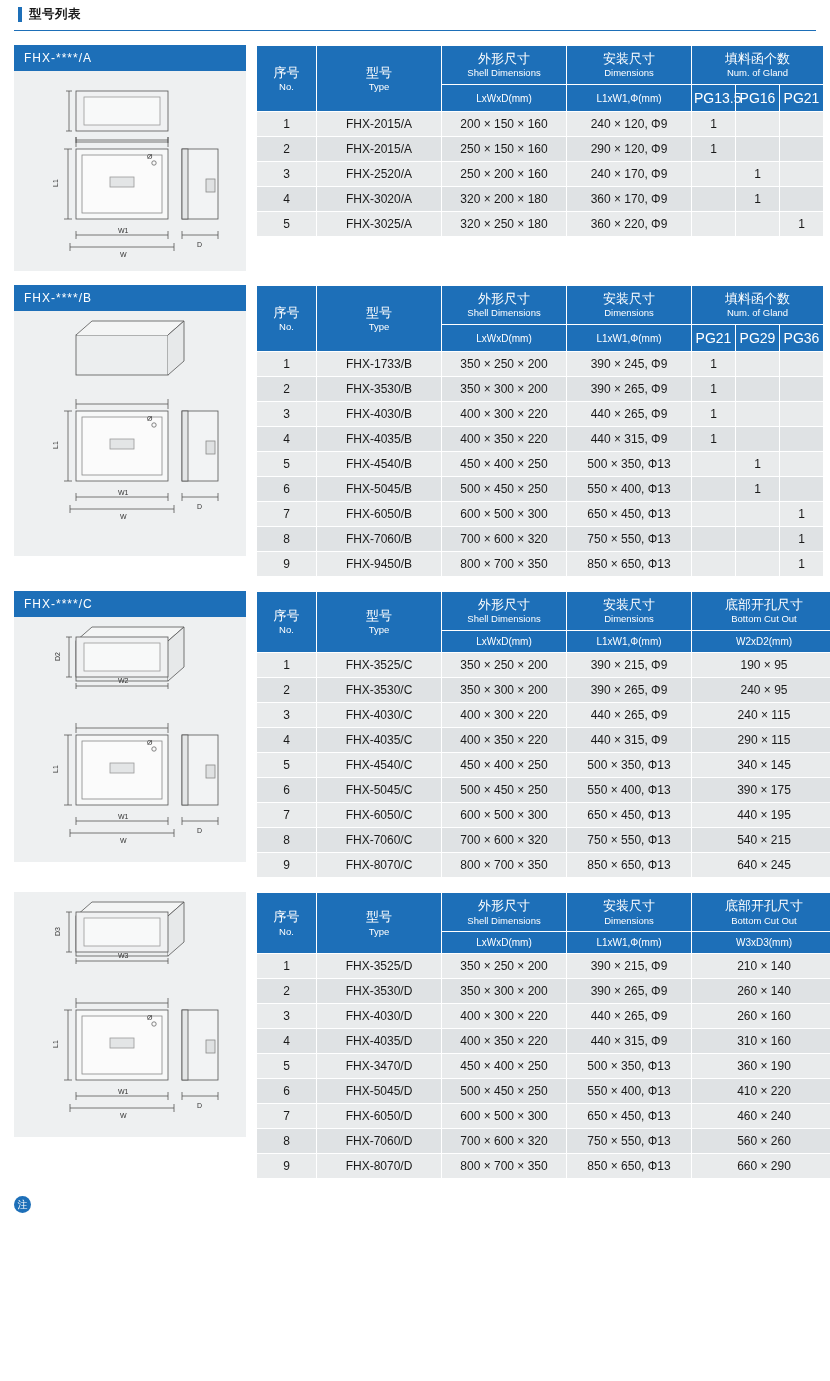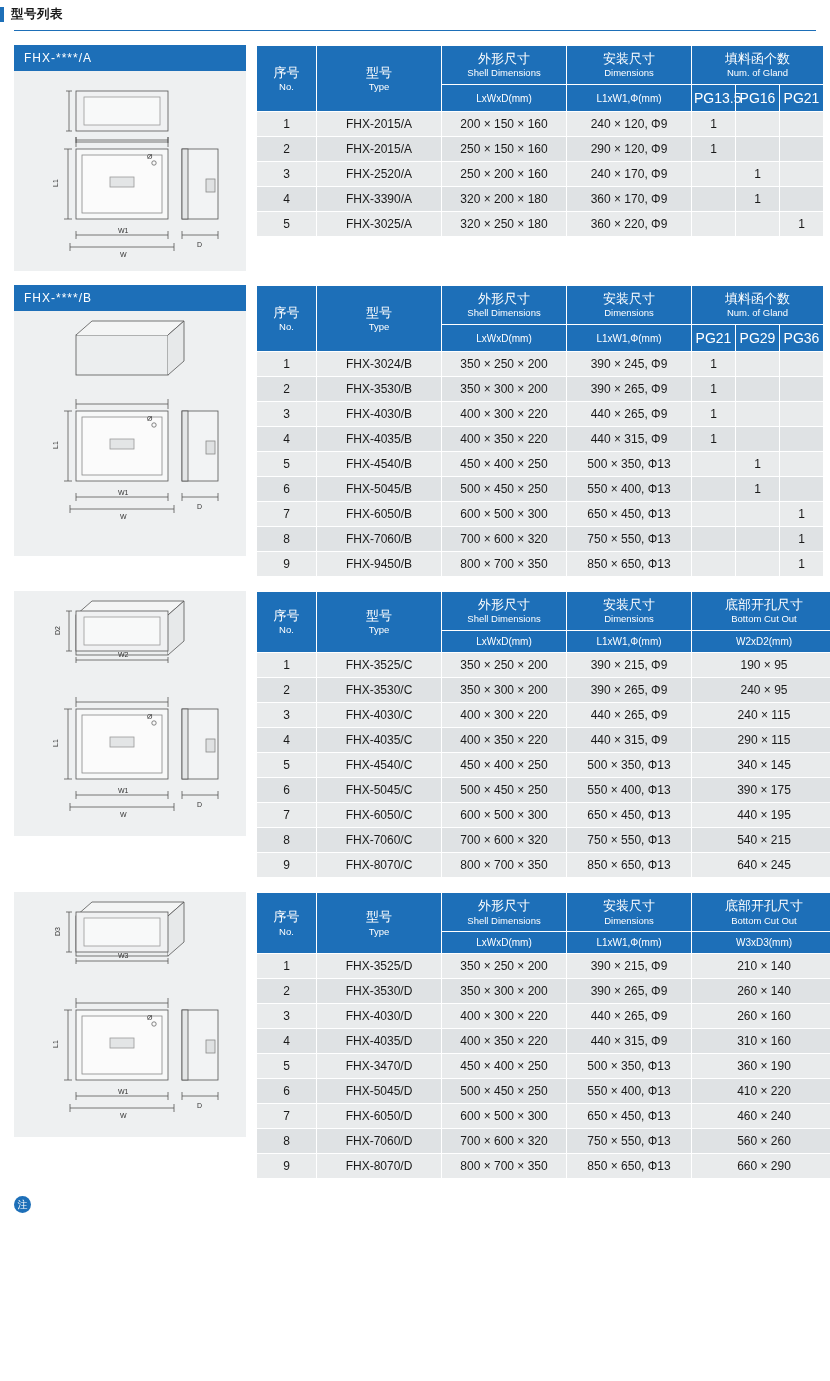--- a/index.html
+++ b/index.html
@@ -13,21 +13,21 @@
     min-height: 1381px;
     position: relative;
     background: #ffffff;
     padding: 0;
   }
 
   
   .page-header {
     display: flex;
     align-items: center;
-    padding: 6px 0 4px 0;
+    padding: 6px 0 4px 18px;
   }
   .page-header .bar {
     width: 4px;
     height: 15px;
     background: #1d6fb8;
     margin-right: 7px;
   }
   .page-header .title {
     font-size: 12.5px;
     font-weight: bold;
@@ -265,21 +265,21 @@
                 <td>3</td>
                 <td>FHX-2520/A</td>
                 <td>250 × 200 × 160</td>
                 <td>240 × 170, Φ9</td>
                 <td class="mark"></td>
                 <td class="mark">1</td>
                 <td class="mark"></td>
               </tr>
               <tr class="even">
                 <td>4</td>
-                <td>FHX-3390/A</td>
+                <td>FHX-3020/A</td>
                 <td>320 × 200 × 180</td>
                 <td>360 × 170, Φ9</td>
                 <td class="mark"></td>
                 <td class="mark">1</td>
                 <td class="mark"></td>
               </tr>
               <tr class="odd">
                 <td>5</td>
                 <td>FHX-3025/A</td>
                 <td>320 × 250 × 180</td>
@@ -377,21 +377,21 @@
                 <th class="th-sub">LxWxD(mm)</th>
                 <th class="th-sub">L1xW1,Φ(mm)</th>
                 <th class="th-pg">PG21</th>
                 <th class="th-pg">PG29</th>
                 <th class="th-pg">PG36</th>
               </tr>
             </thead>
             <tbody>
               <tr class="odd">
                 <td>1</td>
-                <td>FHX-3024/B</td>
+                <td>FHX-1733/B</td>
                 <td>350 × 250 × 200</td>
                 <td>390 × 245, Φ9</td>
                 <td class="mark">1</td>
                 <td class="mark"></td>
                 <td class="mark"></td>
               </tr>
               <tr class="even">
                 <td>2</td>
                 <td>FHX-3530/B</td>
                 <td>350 × 300 × 200</td>
@@ -462,20 +462,21 @@
                 <td class="mark"></td>
                 <td class="mark"></td>
                 <td class="mark">1</td>
               </tr>
             </tbody>
           </table>
         </div>
       </div>
       <div class="section">
         <div class="left-panel">
+          <div class="left-head">FHX-****/C</div>
           <div class="drawing tall">
             <svg width="232" height="245" viewBox="0 0 232 245">
     <g stroke="#555" fill="none" stroke-width="0.8">
       <rect x="62" y="24" width="92" height="40" fill="#eceeef"></rect>
       <path d="M62 24 L78 10 L170 10 L154 24" fill="#f4f5f5"></path>
       <path d="M154 24 L170 10 L170 50 L154 64" fill="#e7e9ea"></path>
     </g>
 
     <g stroke="#555" fill="none" stroke-width="0.8">
       <rect x="62" y="20" width="92" height="40" fill="#f0f1f2"></rect>

